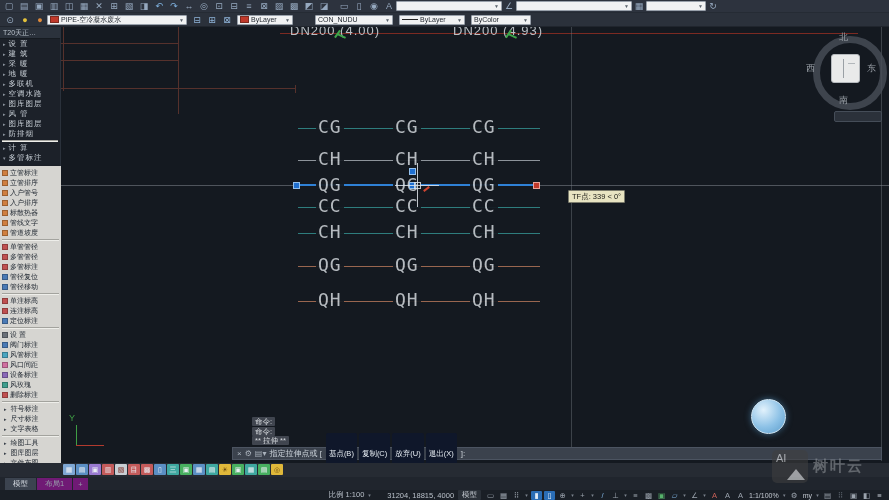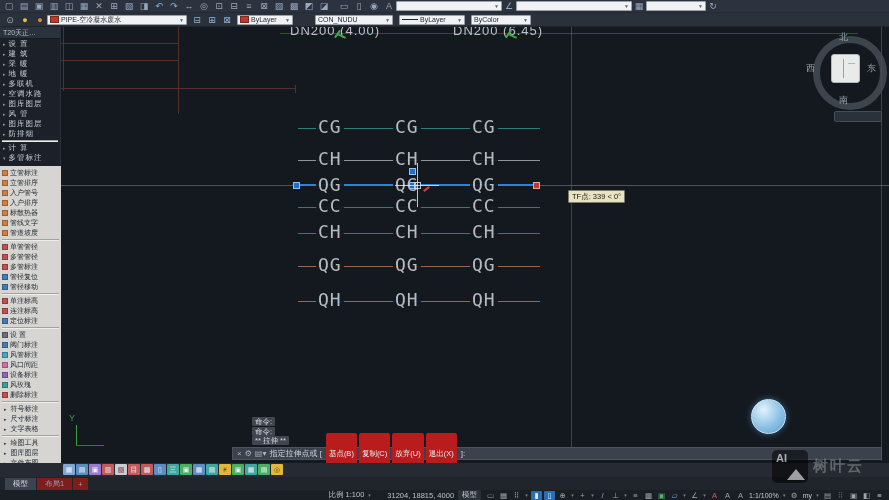--- a/index.html
+++ b/index.html
@@ -62,42 +62,42 @@
   .vc-cube{position:absolute;left:770px;top:27px;width:27px;height:27px;background:#e9eaea;border:1px solid #b5b9bd;border-radius:3px;}
   .vc-cube::after{content:"";position:absolute;left:11px;top:4px;width:1px;height:19px;background:#9aa0a5;}
   .vc-cube::before{content:"";position:absolute;left:16px;top:8px;width:7px;height:1px;background:#b2b7bb;}
   .vc-btn{position:absolute;left:773px;top:84px;width:46px;height:9px;background:#2b313a;border:1px solid #454d58;border-radius:2px;}
   .bw{position:absolute;left:690px;top:372px;width:33px;height:33px;border-radius:50%;
       background:radial-gradient(circle at 35% 30%,#e2f2fc,#8cc1e6 55%,#5b9ccb);
       border:1px solid #cfe6f5;box-shadow:0 0 6px rgba(90,160,210,.55);}
   
   .cmdbar{position:absolute;left:171px;top:420px;width:650px;height:13px;background:#3b424d;border:1px solid #4c5461;box-sizing:border-box;display:flex;align-items:center;font-size:8px;color:#ccd3da;gap:3px;padding:0 4px;}
   .cmdico{color:#aab2bc;font-size:8px;line-height:11px;}
-  .opt{background:#b91c1c;border-radius:2px;padding:16px 3px;color:#e9eff5;margin:1px 1px;font-size:7.5px;line-height:10px;}
+  .opt{background:#0f172a;border-radius:2px;padding:16px 3px;color:#e9eff5;margin:1px 1px;font-size:7.5px;line-height:10px;}
   .optwrap{display:inline-flex;align-items:center;}
 
   
   .bstrip{left:0;top:463px;width:889px;height:14px;background:#262b33;}
   .btools{left:63px;top:464px;display:flex;gap:1px;}
   .qt{width:12px;height:11px;border-radius:1px;font-size:7px;line-height:11px;text-align:center;}
   .qt .itx{color:#e9eef3;}
   .tabbar{left:0;top:477px;width:889px;height:13px;background:#20252d;display:flex;align-items:flex-end;padding-left:5px;box-sizing:border-box;gap:1px;}
-  .tab{height:12px;padding:0 8px;font-size:7.5px;color:#98a0ab;background:#7f1d1d;display:flex;align-items:center;}
+  .tab{height:12px;padding:0 8px;font-size:7.5px;color:#98a0ab;background:#701a75;display:flex;align-items:center;}
   .tab.active{background:#3b434f;color:#d8dde4;}
   .tab.plus{padding:0 5px;}
   .sbar{left:0;top:490px;width:889px;height:10px;background:#1a1f26;display:flex;align-items:center;font-size:7.5px;color:#b9c0c9;padding:0 4px;box-sizing:border-box;gap:4px;}
   .sic{min-width:9px;text-align:center;font-size:7.5px;line-height:9px;color:#9ba3ad;border-radius:1px;padding:0 1px;}
   .car{font-size:5px;color:#7a828c;min-width:3px;}
   .stx{font-size:7px;color:#c3c9d1;}
   .mbtn{background:#2a3038;padding:0 4px;border-radius:1px;color:#c6ccd3;}
   .ftab{left:62px;top:27px;width:82px;height:9px;background:#272d36;color:#717b88;font-size:6.5px;line-height:9px;padding:0 3px;white-space:nowrap;overflow:hidden;}
 
   
   .wm{left:772px;top:450px;display:flex;align-items:center;gap:5px;opacity:.55;z-index:9;}
-  .wm-logo{width:36px;height:33px;background:#000000;border-radius:5px;position:relative;color:#fff;font-weight:bold;font-size:11px;padding:2px 0 0 4px;box-sizing:border-box;}
+  .wm-logo{width:36px;height:33px;background:#404040;border-radius:5px;position:relative;color:#fff;font-weight:normal;font-size:11px;padding:2px 0 0 4px;box-sizing:border-box;}
   .wm-logo::after{content:"";position:absolute;right:3px;bottom:3px;width:0;height:0;border-left:9px solid transparent;border-right:9px solid transparent;border-bottom:11px solid #fff;}
   .wm-text{font-size:15px;font-weight:bold;color:#94989d;letter-spacing:2px;}
 </style>
 </head>
 <body>
 
 <div class="abs tb1">
   <span class="ilist">
       <span class="tbi"><b class="itx">▢</b></span>
       <span class="tbi"><b class="itx">▤</b></span>
@@ -343,21 +343,21 @@
 
   <div class="fl" style="left:2px;top:0;width:1px;height:64px"></div>
   <div class="fl" style="left:117px;top:0;width:1px;height:87px"></div>
   <div class="fl" style="left:0;top:16px;width:118px;height:1px"></div>
   <div class="fl" style="left:0;top:33px;width:118px;height:1px"></div>
   <div class="fl" style="left:0;top:61px;width:235px;height:1px"></div>
   <div class="fl" style="left:234px;top:58px;width:1px;height:8px"></div>
 
   <div class="redline" style="left:219px;top:6px;width:578px;height:1px"></div>
   <span class="dn" style="left:229px">DN200 (4.00)</span>
-  <span class="dn" style="left:392px">DN200 (6.45)</span>
+  <span class="dn" style="left:392px">DN200 (4.93)</span>
   <div class="gmark" style="left:272px;top:6px;transform:rotate(-55deg)"></div>
   <div class="gmark" style="left:276px;top:8px;transform:rotate(25deg)"></div>
   <div class="gmark" style="left:443px;top:6px;transform:rotate(-55deg)"></div>
   <div class="gmark" style="left:447px;top:8px;transform:rotate(25deg)"></div>
 
   <div class="gline" style="left:0;top:158px;width:828px;height:1px"></div>
   <div class="vline" style="left:510px;top:0;width:1px;height:421px"></div>
   <div class="vline" style="left:820px;top:0;width:1px;height:434px"></div>
 
   <div class="pline" style="top:101px;background:#2e7d7d"></div>

